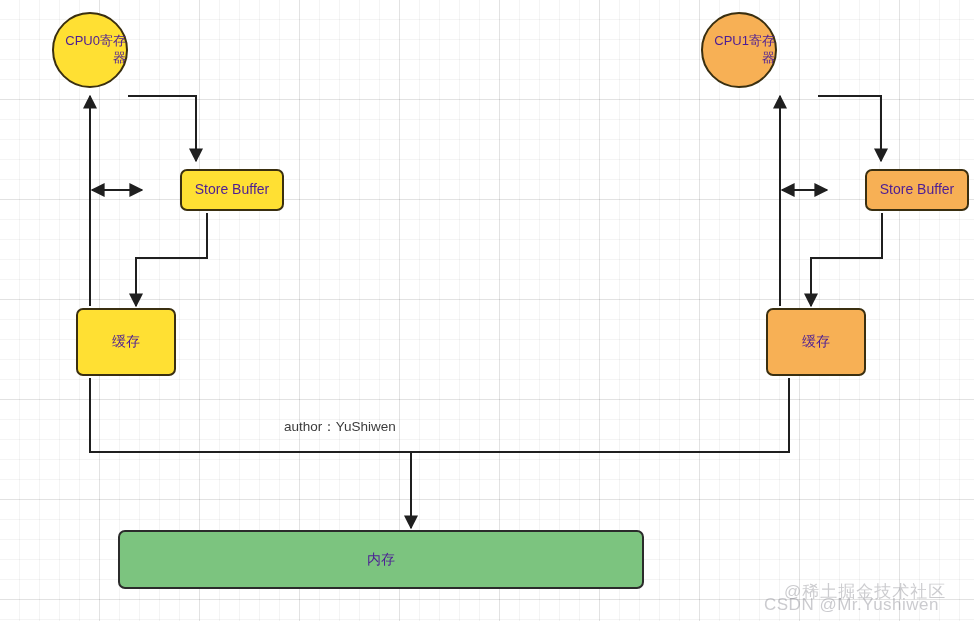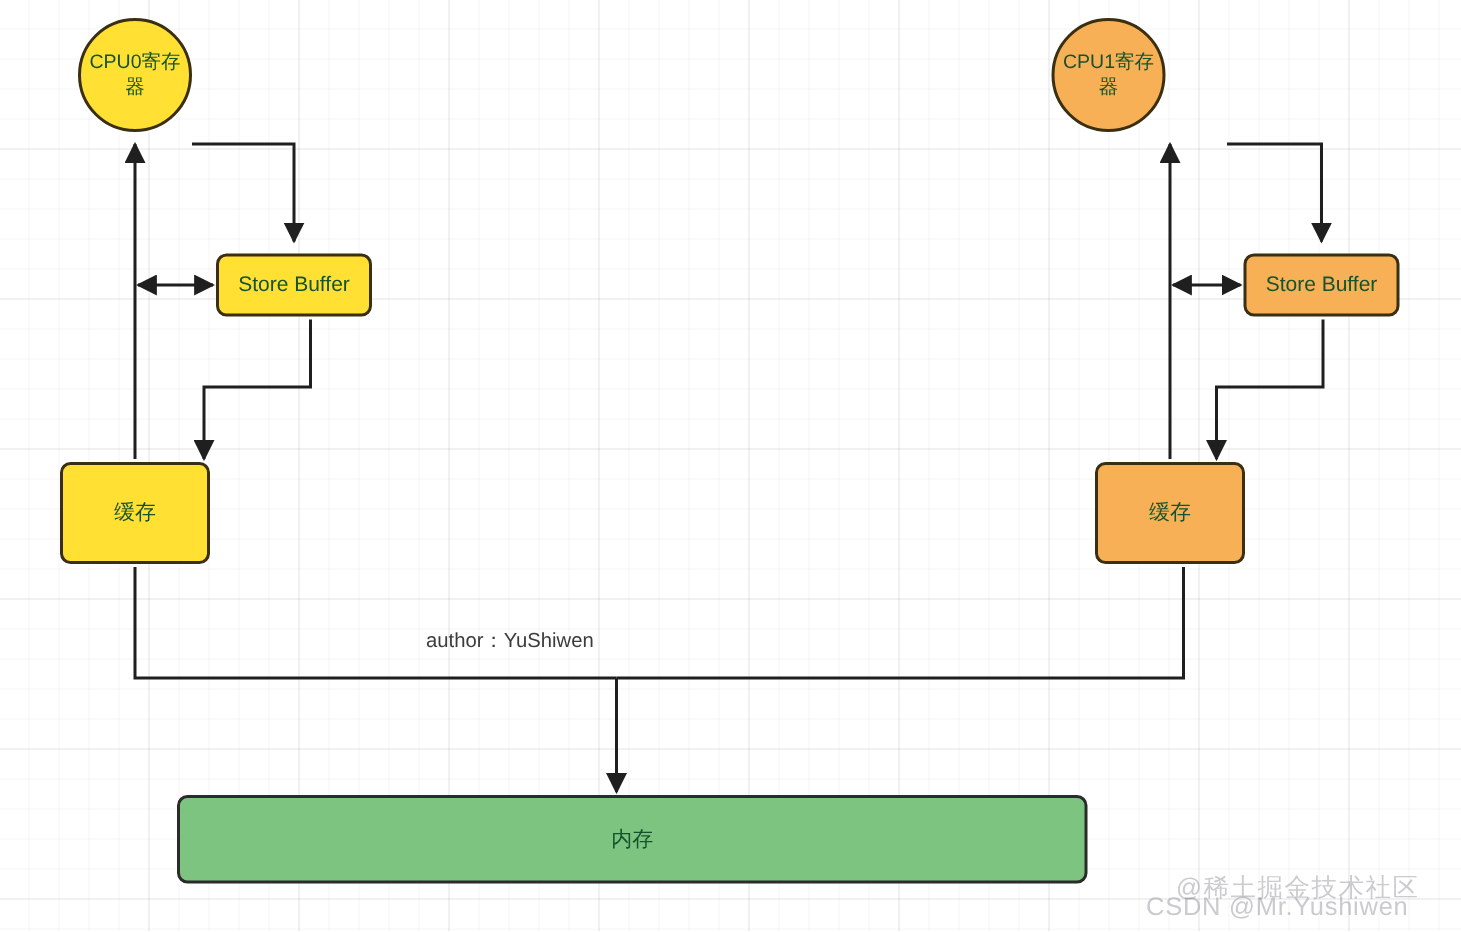--- a/index.html
+++ b/index.html
@@ -32,33 +32,34 @@
     width: 974px;
     height: 621px;
     pointer-events: none;
   }
   .node {
     position: absolute;
     box-sizing: border-box;
     display: flex;
     align-items: center;
     justify-content: center;
-    text-align: center;
-    color: #14532d;
+    text-align: right;
+    color: #4c1d95;
     line-height: 1.28;
   }
   .node-circle {
     border-radius: 50%;
     border: 2px solid #3a2f10;
     font-size: 13px;
   }
   .node-box {
     border-radius: 7px;
     border: 2px solid #3a2f10;
     font-size: 14px;
+    margin-left: 36px;
   }
   .node-wide {
     border-radius: 7px;
     border: 2px solid #2b2b2b;
     font-size: 14px;
   }
   #cpu0-register {
     left: 52px; top: 12px; width: 76px; height: 76px;
     background: #ffe033;
   }
@@ -76,21 +77,21 @@
   }
   #cache-left {
     left: 40px; top: 308px; width: 100px; height: 68px;
     background: #ffe033;
   }
   #cache-right {
     left: 730px; top: 308px; width: 100px; height: 68px;
     background: #f7b055;
   }
   #memory {
-    left: 118px; top: 530px; width: 607px; height: 59px;
+    left: 118px; top: 530px; width: 526px; height: 59px;
     background: #7cc47f;
   }
   #author-note {
     position: absolute;
     left: 284px;
     top: 418px;
     font-size: 13.5px;
     color: #3c3c3c;
     white-space: nowrap;
   }

